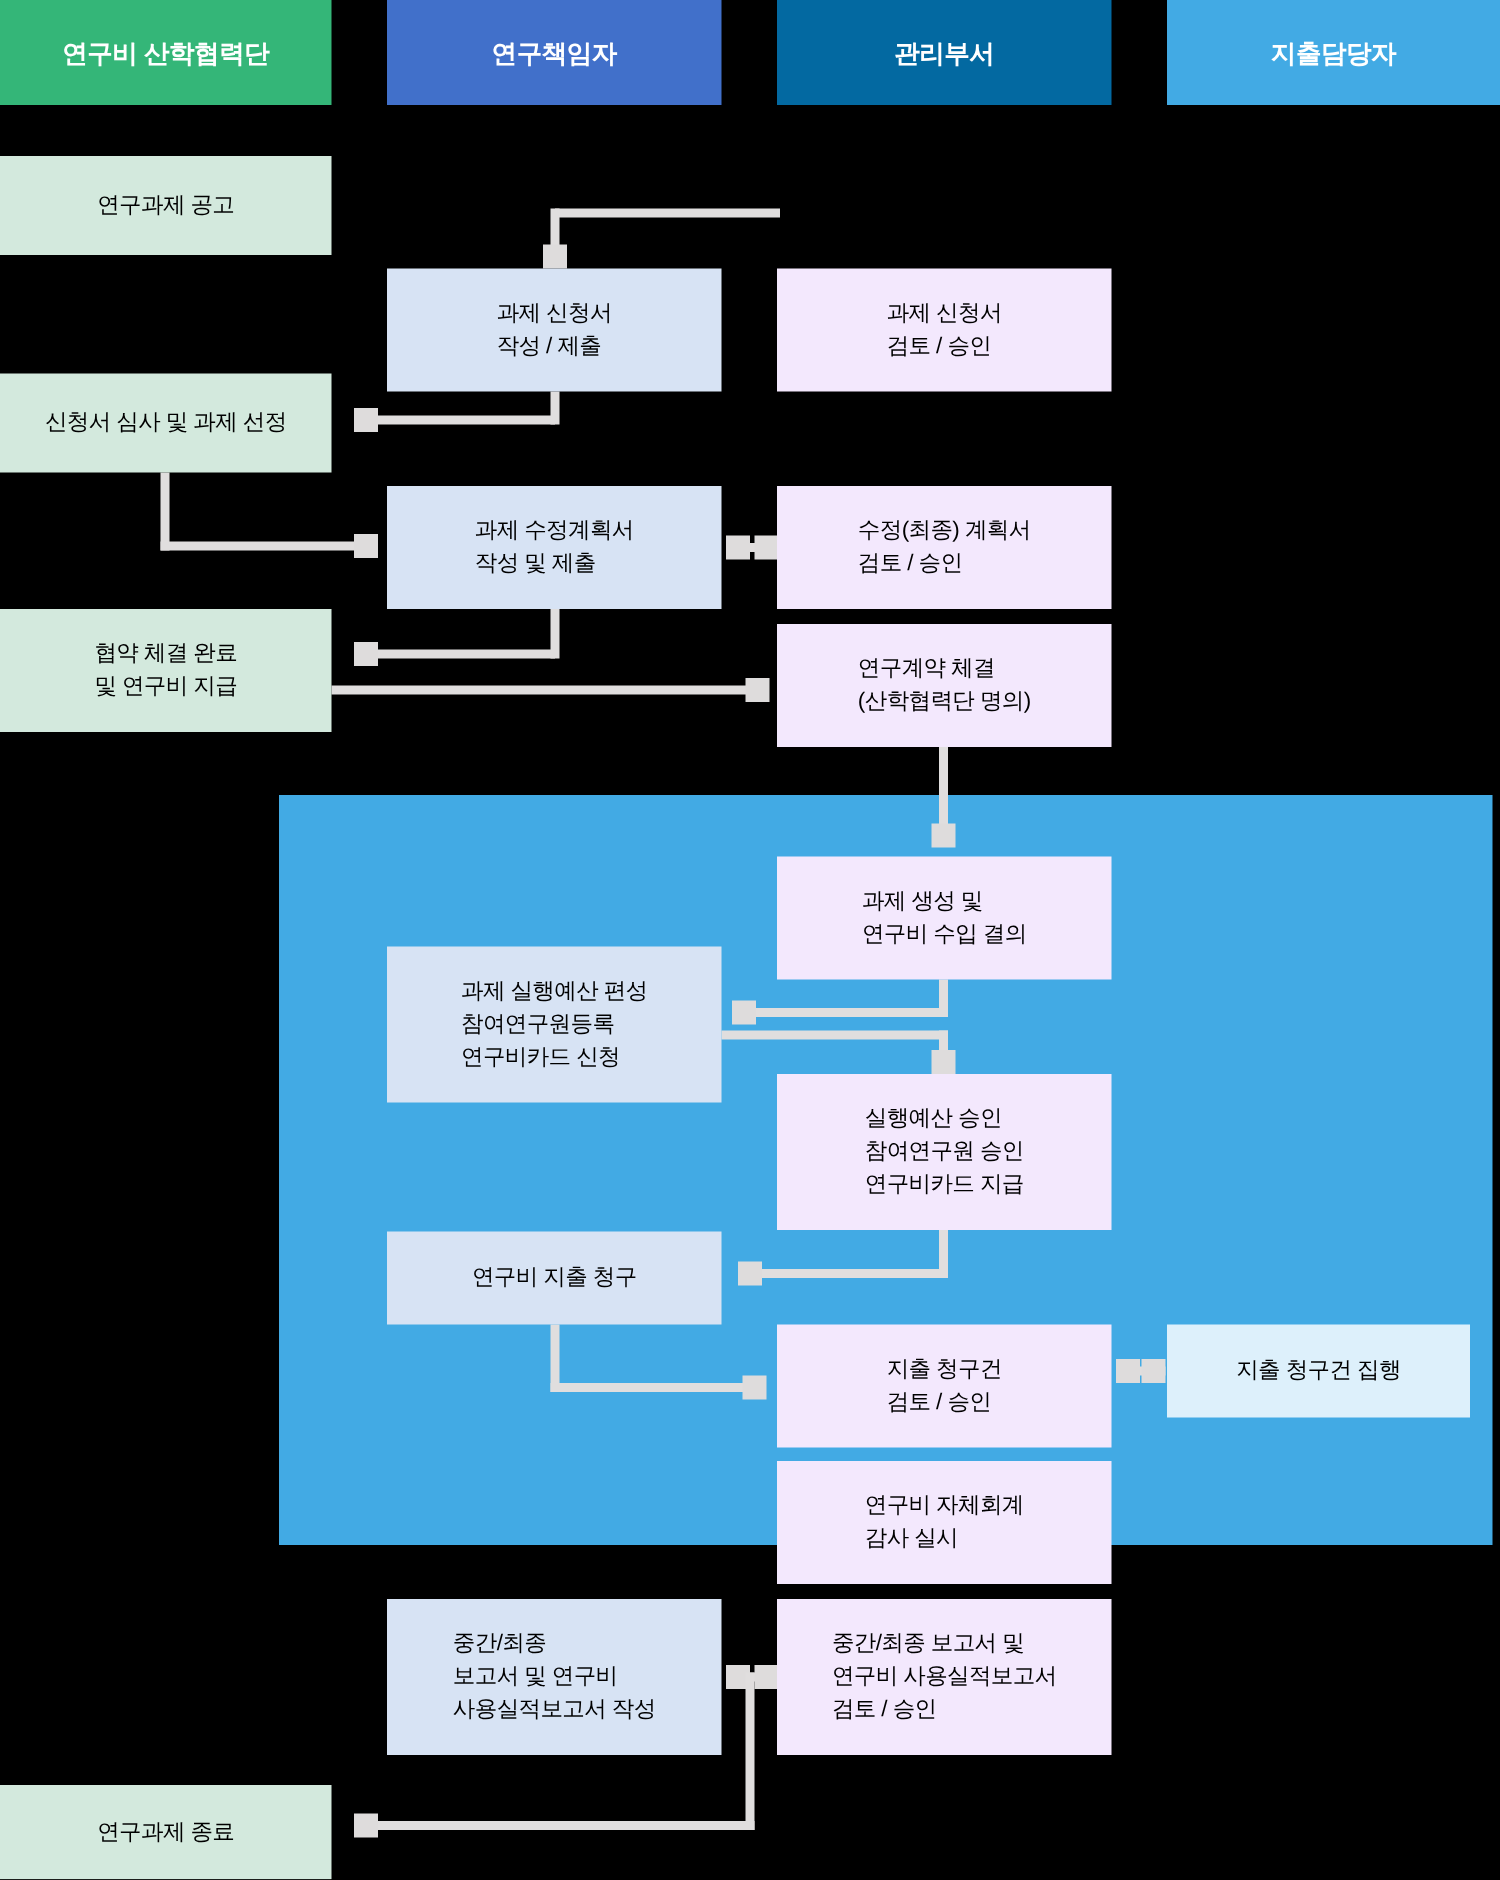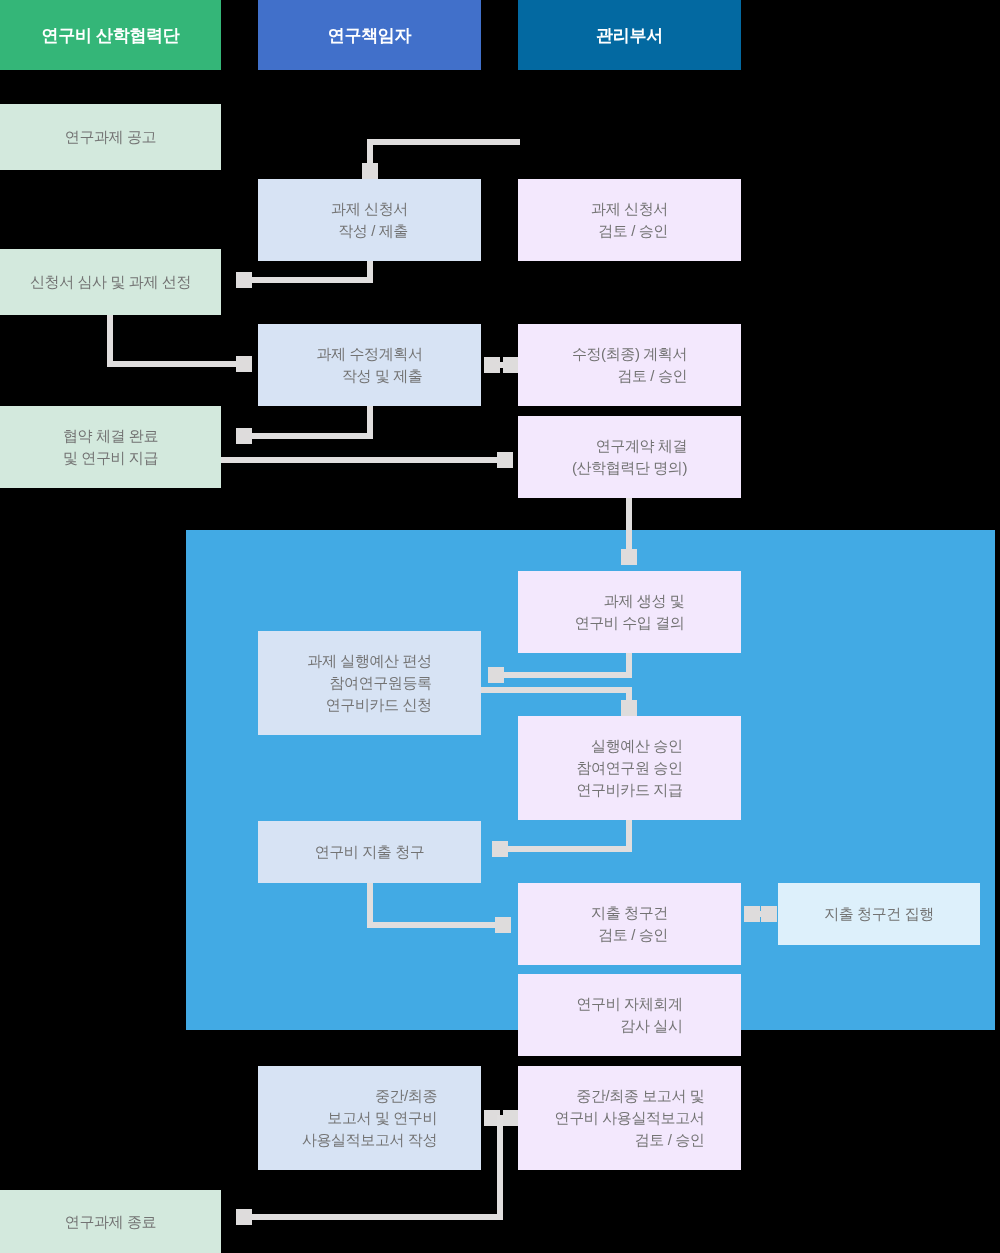--- a/index.html
+++ b/index.html
@@ -25,22 +25,22 @@
     color: #ffffff;
     font-size: 17px;
     font-weight: bold;
     letter-spacing: -0.3px;
   }
   .box {
     position: absolute;
     display: flex;
     align-items: center;
     justify-content: center;
-    text-align: right;
-    color: #737373;
+    text-align: left;
+    color: #000000;
     font-size: 15px;
     line-height: 1.45;
     letter-spacing: -0.4px;
     white-space: pre-line;
     padding: 2px 1px;
   }
   .zone {
     position: absolute;
     background: #42aae4;
   }
@@ -63,20 +63,23 @@
 
   <div class="hdr" style="left:0px;width:221px;background:#34b678;">
     <span>연구비 산학협력단</span>
   </div>
   <div class="hdr" style="left:258px;width:223px;background:#4170ca;">
     <span>연구책임자</span>
   </div>
   <div class="hdr" style="left:518px;width:223px;background:#0369a1;">
     <span>관리부서</span>
   </div>
+  <div class="hdr" style="left:778px;width:222px;background:#42aae4;">
+    <span>지출담당자</span>
+  </div>
 
   <div class="zone" style="left:186px;top:530px;width:809px;height:500px;"></div>
 
   <div class="ln" style="left:370px;top:139px;width:150px;height:6px;"></div>
   <div class="ln" style="left:367px;top:139px;width:6px;height:32px;"></div>
   <div class="cap" style="left:362px;top:163px;"></div>
 
   <div class="ln" style="left:367px;top:261px;width:6px;height:22px;"></div>
   <div class="ln" style="left:250px;top:277px;width:120px;height:6px;"></div>
   <div class="cap" style="left:236px;top:272px;"></div>

